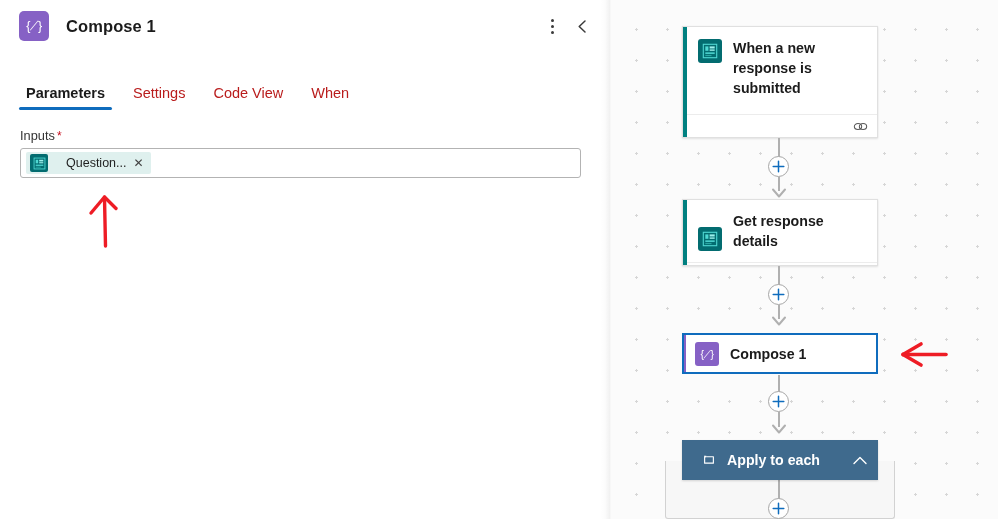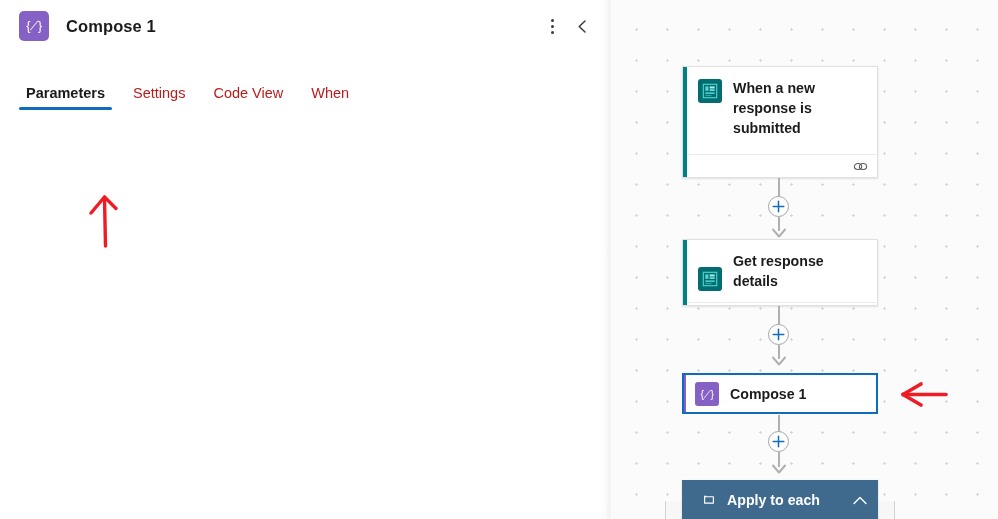--- a/index.html
+++ b/index.html
@@ -148,21 +148,21 @@
     position: relative;
     flex: 1 1 auto;
     height: 519px;
     background-color: #fbfbfb;
     background-image: radial-gradient(#d6d6d6 1.05px, transparent 1.05px);
     background-size: 31px 31px;
     background-position: 10px 14px;
     overflow: hidden;
   }
 
-  .flow { position: absolute; left: 0; top: 0; width: 387px; height: 412px; margin-top: 40px; }
+  .flow { position: absolute; left: 0; top: 0; width: 387px; height: 412px; }
 
   .node {
     position: absolute;
     background: #ffffff;
     border: 1px solid #e0e0e0;
     box-shadow: 0 1px 2px rgba(0,0,0,0.10), 0 0 1px rgba(0,0,0,0.06);
     display: flex;
     overflow: hidden;
     cursor: pointer;
   }
@@ -276,20 +276,41 @@
         <span>Settings</span>
       </div>
       <div class="tab">
         <span>Code View</span>
       </div>
       <div class="tab">
         <span>When</span>
       </div>
     </div>
 
+    <div class="form-area">
+      <div class="field-label">
+        <span>Inputs</span><span class="req">*</span>
+      </div>
+      <div class="input-box">
+        <span class="token">
+          <span class="token-icon">
+            <svg width="13" height="13" viewBox="0 0 16 16">
+              <rect x="1.3" y="1.3" width="13.4" height="13.4" fill="none" stroke="#4fd8d2" stroke-width="1.1"></rect>
+              <rect x="3.3" y="3.4" width="3.1" height="4.4" fill="#4fd8d2"></rect>
+              <rect x="7.6" y="3.4" width="5.1" height="2.1" fill="#9df0ec"></rect>
+              <rect x="7.6" y="6.4" width="5.1" height="1.4" fill="#9df0ec"></rect>
+              <rect x="3.3" y="9.4" width="9.4" height="1.5" fill="#4fd8d2"></rect>
+              <rect x="3.3" y="11.9" width="6.2" height="1.2" fill="#2aa8a4"></rect>
+            </svg>
+          </span>
+          <span class="token-label">Question...</span>
+          <span class="token-x">✕</span>
+        </span>
+      </div>
+    </div>
 
     <div class="ann-panel">
       <svg width="48" height="62" viewBox="0 0 48 62">
         <path d="M22.5 60 Q22 40 21.5 12" fill="none" stroke="#ee1c25" stroke-width="3.4" stroke-linecap="round"></path>
         <path d="M21.5 11 L8 27" fill="none" stroke="#ee1c25" stroke-width="3.4" stroke-linecap="round"></path>
         <path d="M21.5 11 L33 22.5" fill="none" stroke="#ee1c25" stroke-width="3.4" stroke-linecap="round"></path>
       </svg>
     </div>
 
     <div class="panel-edge"></div>

